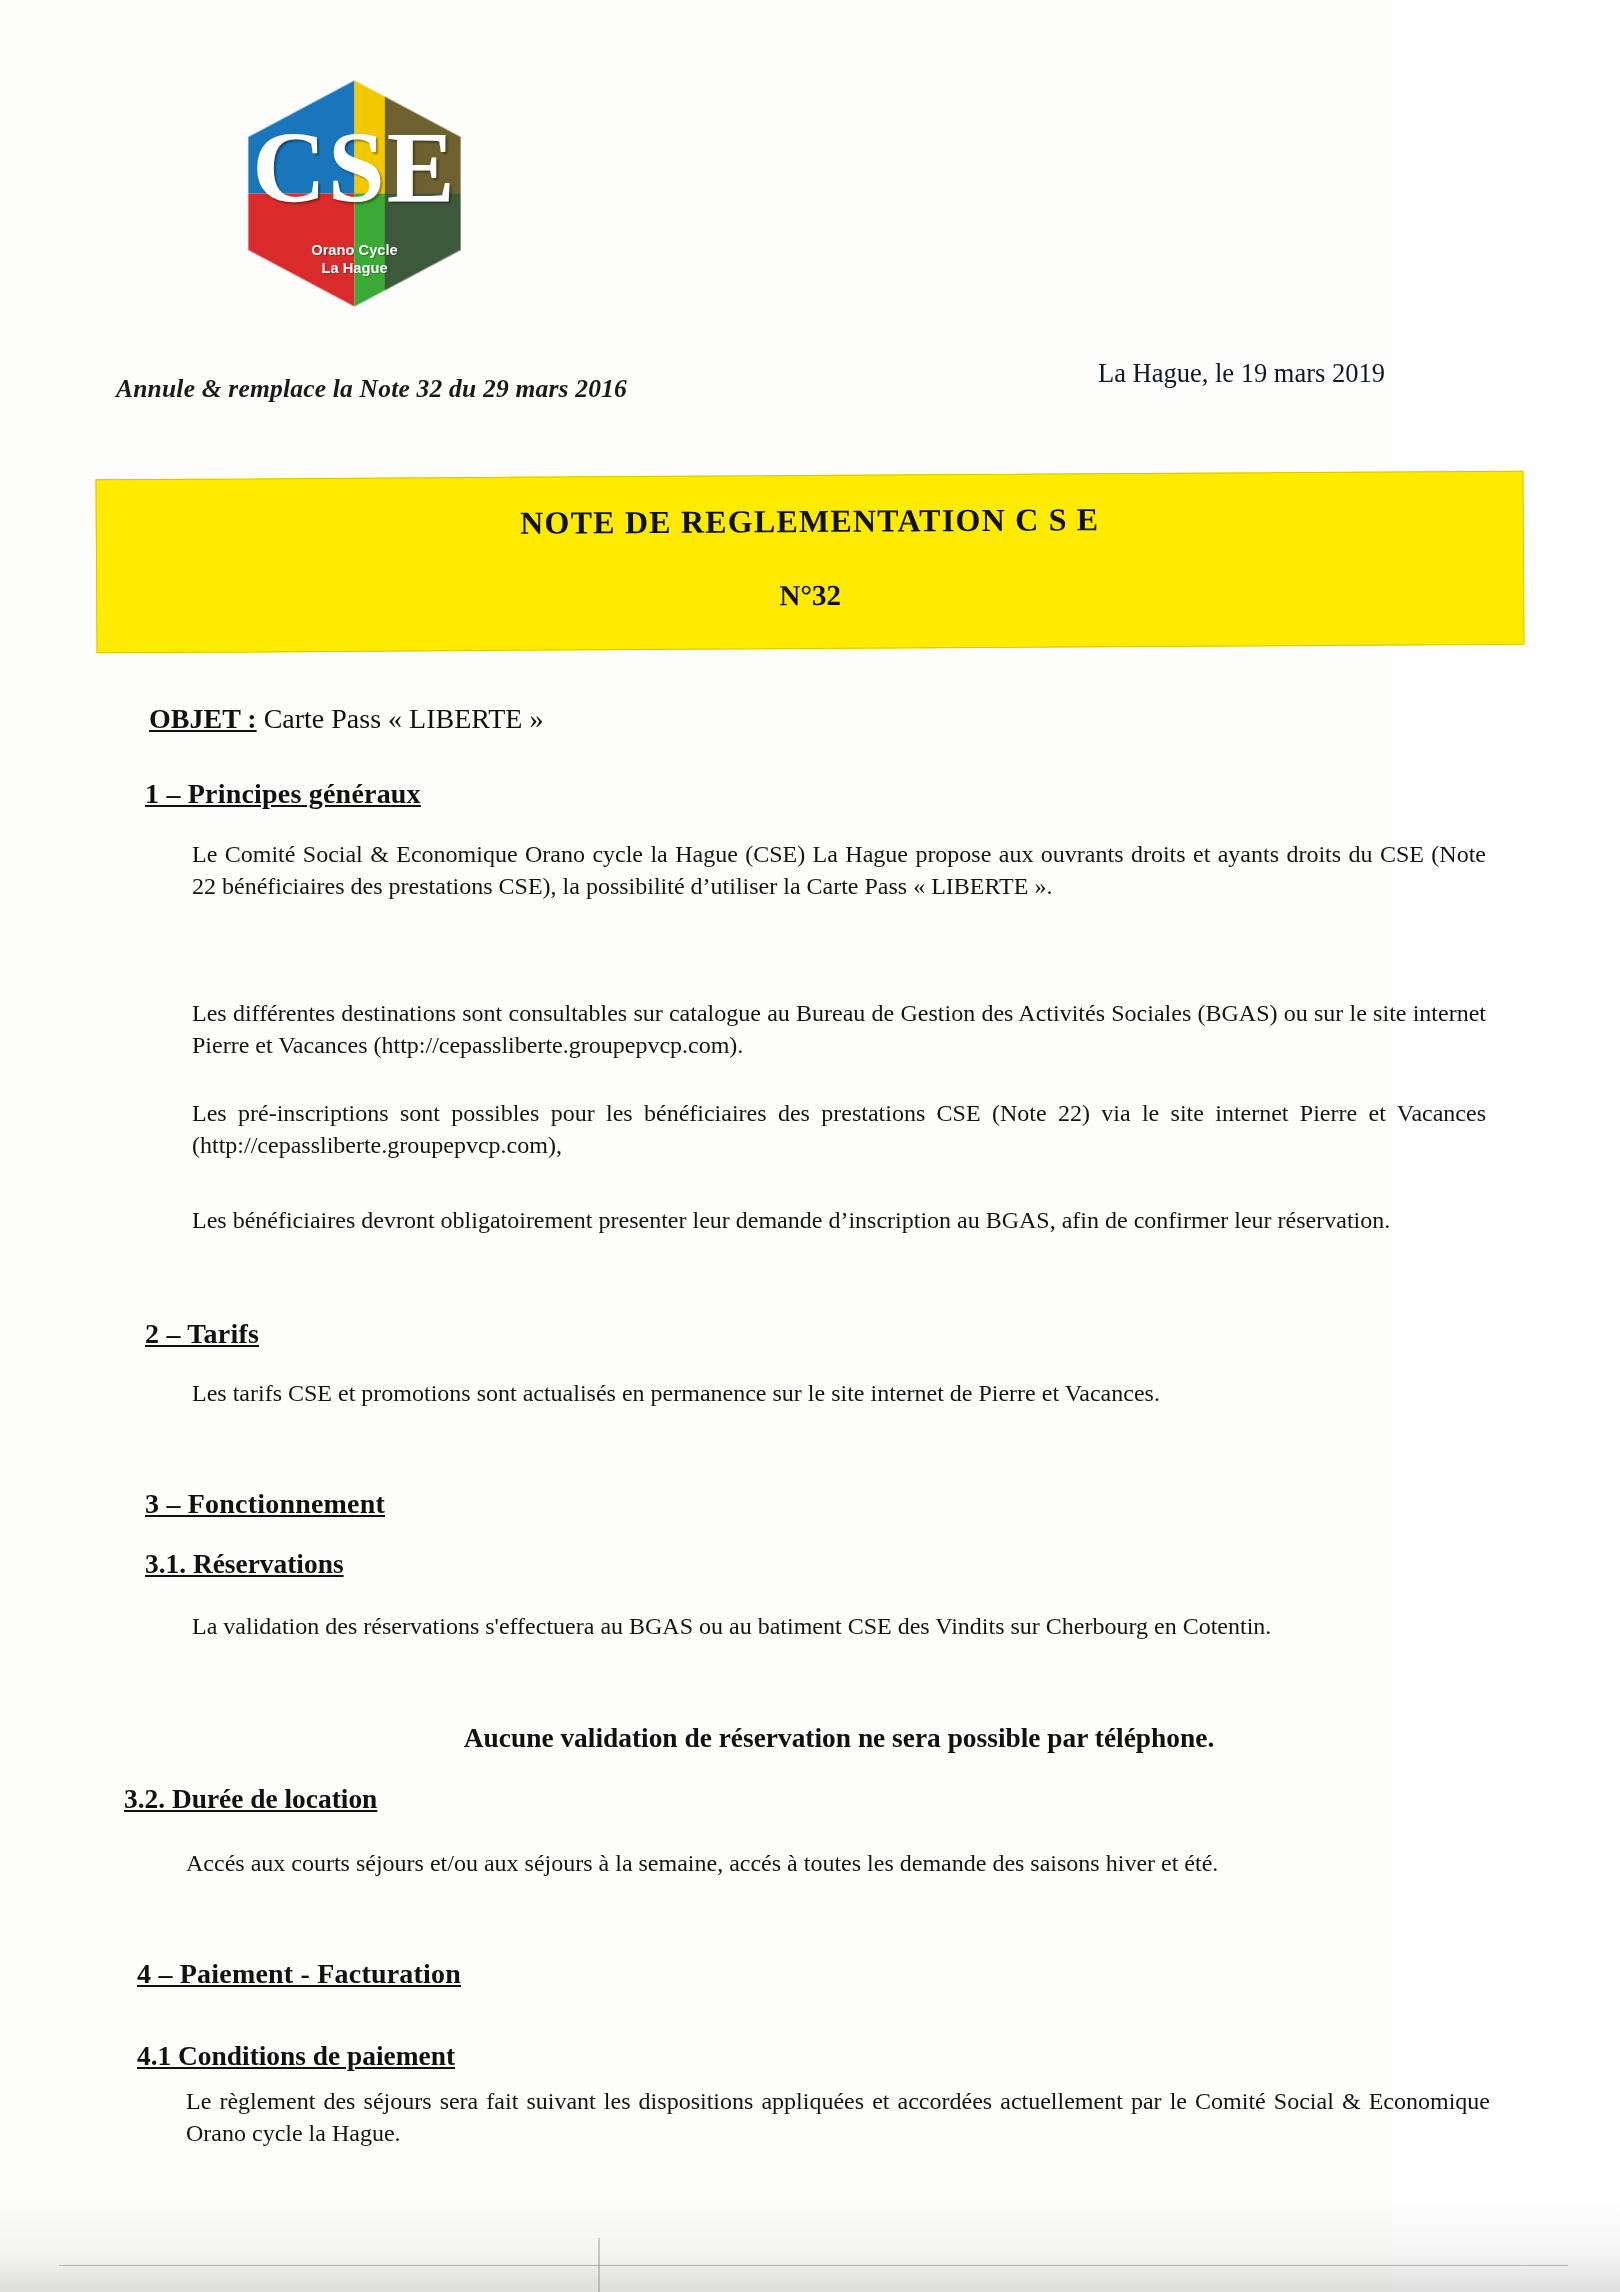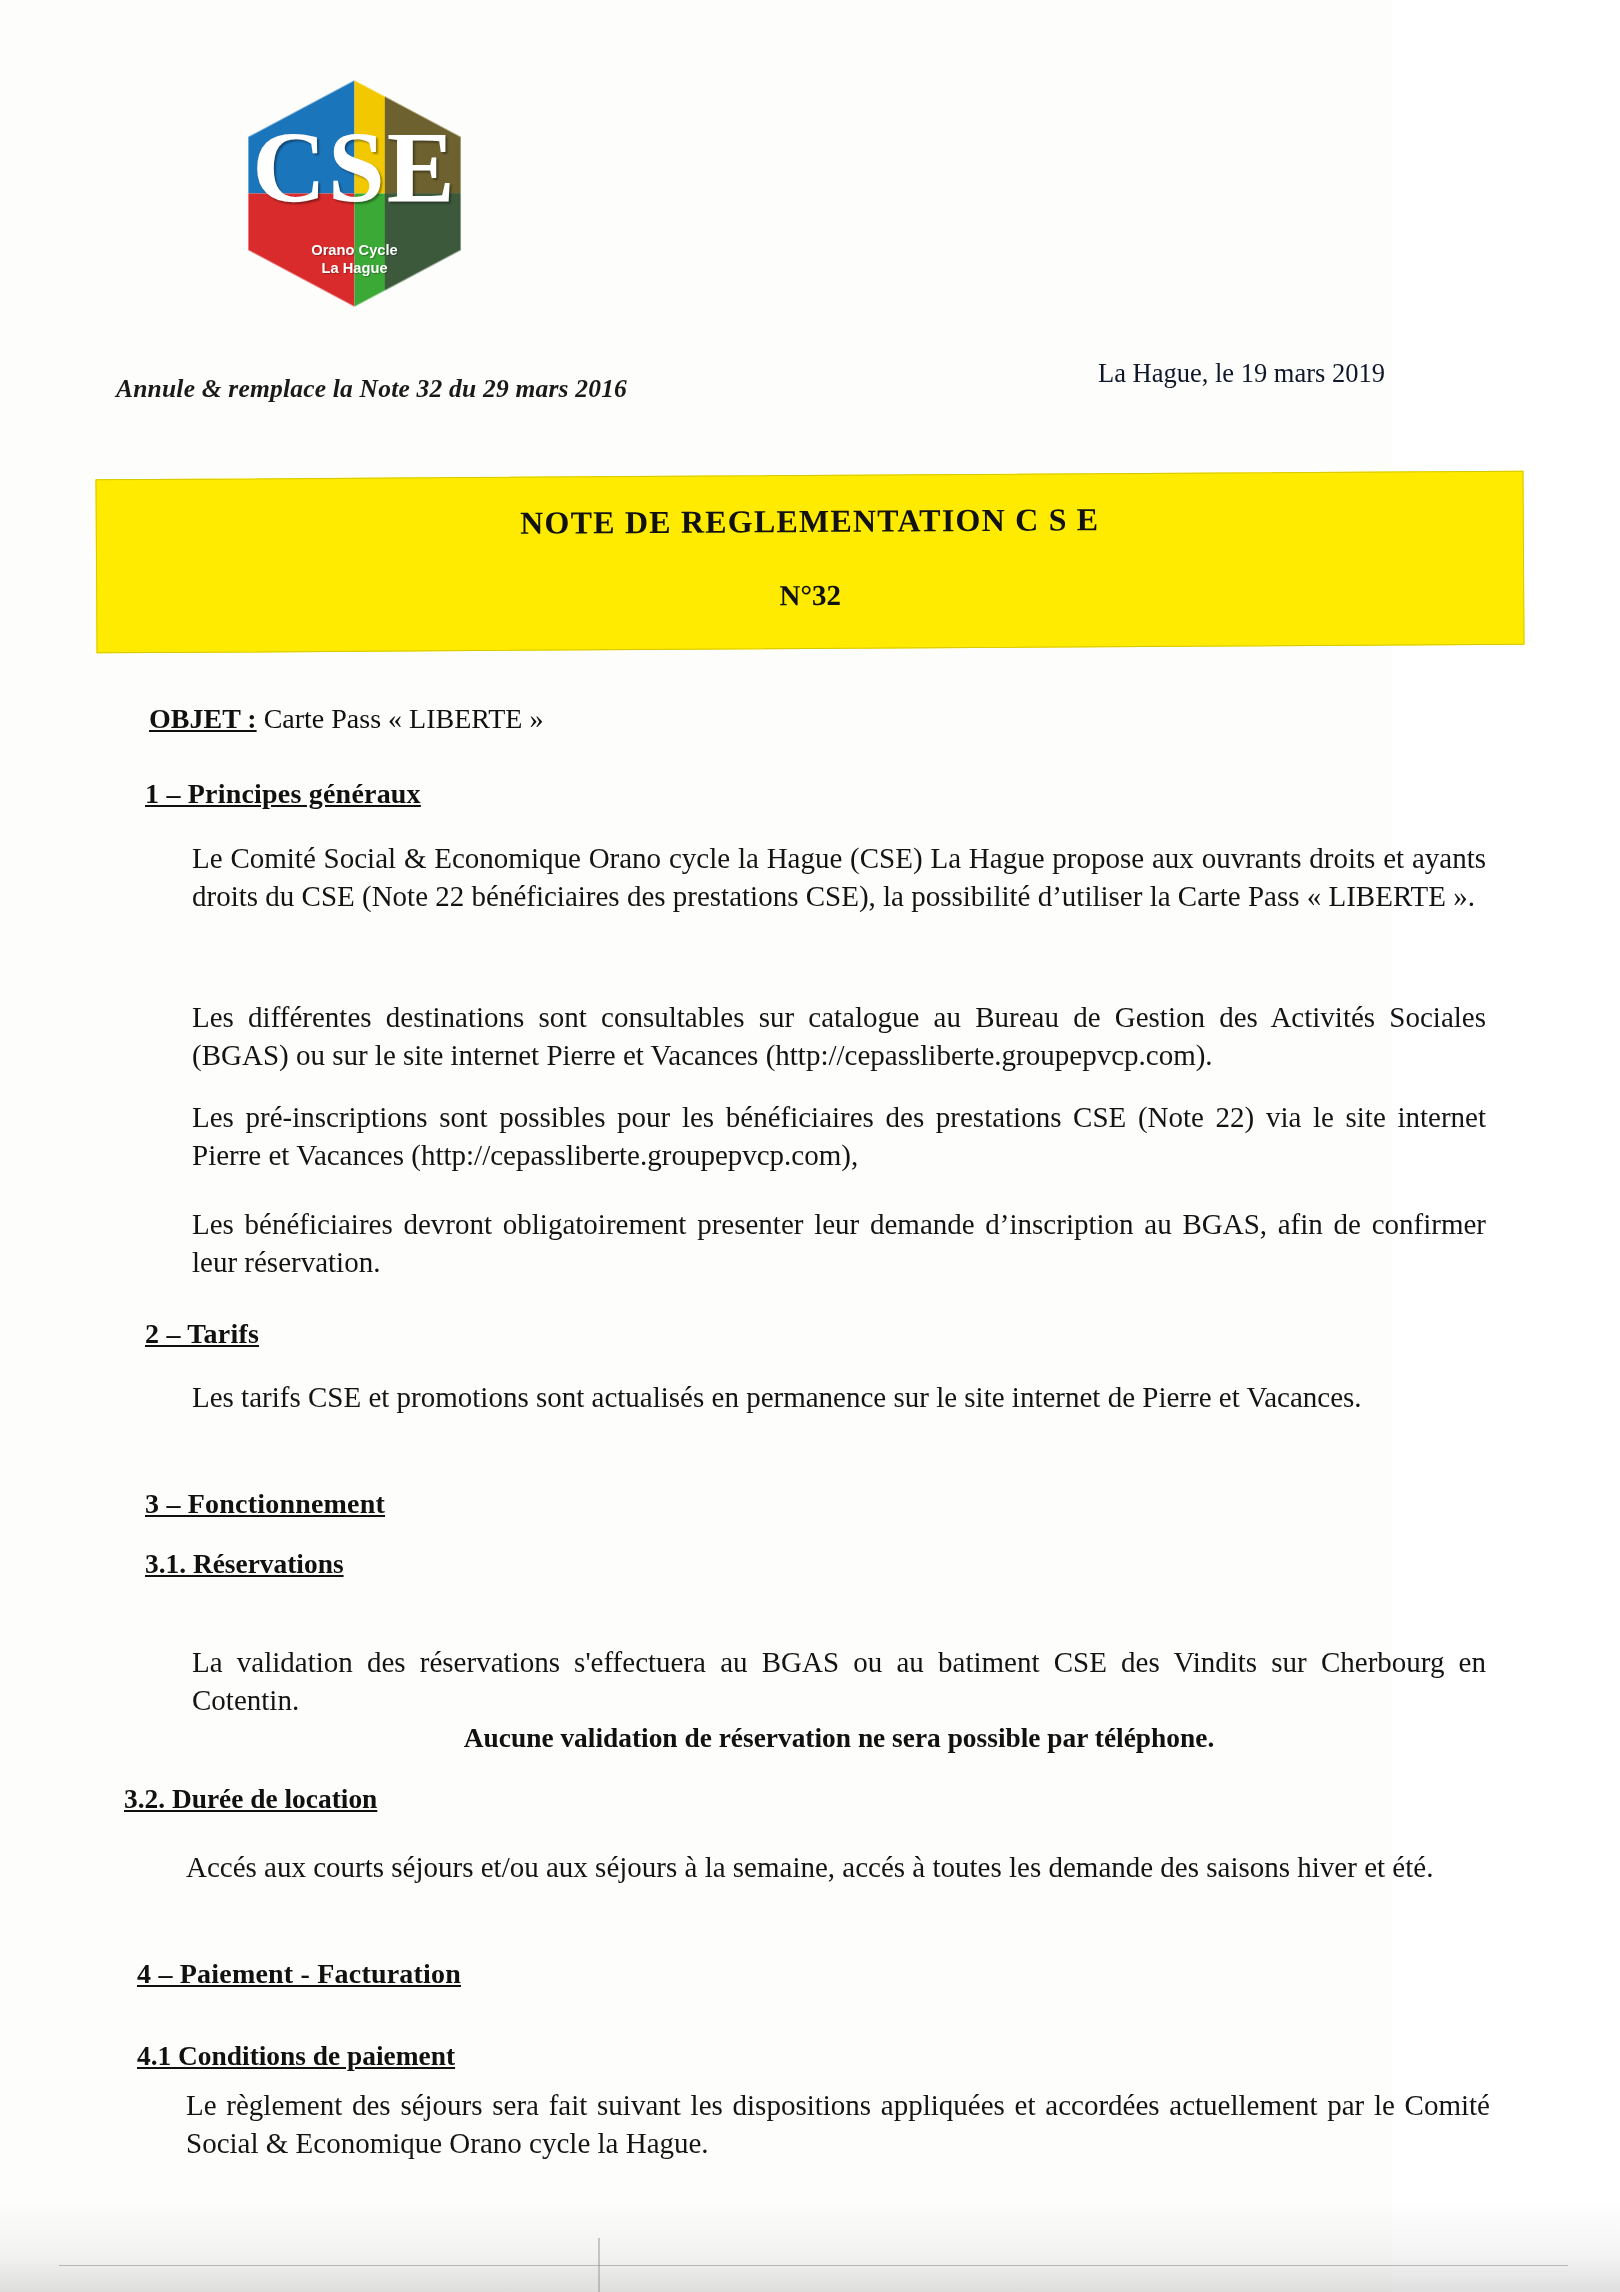--- a/index.html
+++ b/index.html
@@ -146,21 +146,21 @@
     letter-spacing: 0.2px;
   }
   .h2 {
     position: absolute;
     font-size: 27.4px;
     font-weight: bold;
     text-decoration: underline;
   }
   .para {
     position: absolute;
-    font-size: 29px;
+    font-size: 24px;
     line-height: 1.32;
     text-align: justify;
     color: #141414;
   }
   .center-bold {
     position: absolute;
     font-size: 27.4px;
     font-weight: bold;
     text-align: center;
   }
@@ -241,21 +241,21 @@
     <div class="para" style="left:192px; top:153px; width:1294px;">Le Comité Social &amp; Economique Orano cycle la Hague (CSE) La Hague propose aux ouvrants droits et ayants droits du CSE (Note 22 bénéficiaires des prestations CSE), la possibilité d’utiliser la Carte Pass « LIBERTE ».</div>
     <div class="para" style="left:192px; top:312px; width:1294px;">Les différentes destinations sont consultables sur catalogue au Bureau de Gestion des Activités Sociales (BGAS)  ou sur le site internet Pierre et Vacances (http://cepassliberte.groupepvcp.com).</div>
     <div class="para" style="left:192px; top:412px; width:1294px;">Les pré-inscriptions sont possibles pour les bénéficiaires des prestations CSE (Note 22) via le site internet Pierre et Vacances (http://cepassliberte.groupepvcp.com),</div>
     <div class="para" style="left:192px; top:519px; width:1294px;">Les bénéficiaires devront obligatoirement presenter leur demande d’inscription au BGAS, afin de confirmer leur réservation.</div>
 
     <div class="h1" style="left:145px; top:632px;">2 – Tarifs</div>
     <div class="para" style="left:192px; top:692px; width:1294px;">Les tarifs CSE et promotions sont actualisés en permanence sur le site internet de Pierre et Vacances.</div>
 
     <div class="h1" style="left:145px; top:802px;">3 – Fonctionnement</div>
     <div class="h2" style="left:145px; top:863px;">3.1. Réservations</div>
-    <div class="para" style="left:192px; top:925px; width:1294px;margin-top:32px;">La validation des réservations s'effectuera au BGAS ou au batiment CSE des Vindits sur Cherbourg en Cotentin.</div>
+    <div class="para" style="left:192px; top:925px; width:1294px;">La validation des réservations s'effectuera au BGAS ou au batiment CSE des Vindits sur Cherbourg en Cotentin.</div>
     <div class="center-bold" style="left:192px; top:1037px; width:1294px;">Aucune validation de réservation ne sera possible par téléphone.</div>
     <div class="h2" style="left:124px; top:1098px;">3.2. Durée de location</div>
     <div class="para" style="left:186px; top:1162px; width:1304px;">Accés aux courts séjours et/ou aux séjours à la semaine, accés à toutes les demande des saisons hiver et été.</div>
 
     <div class="h1" style="left:137px; top:1272px;">4 – Paiement - Facturation</div>
     <div class="h2" style="left:137px; top:1335px;margin-top:20px;">4.1  Conditions de paiement</div>
     <div class="para" style="left:186px; top:1400px; width:1304px;">Le règlement des séjours sera fait suivant les dispositions appliquées et accordées actuellement par le Comité Social &amp; Economique Orano cycle la Hague.</div>
 
   </div>
 

